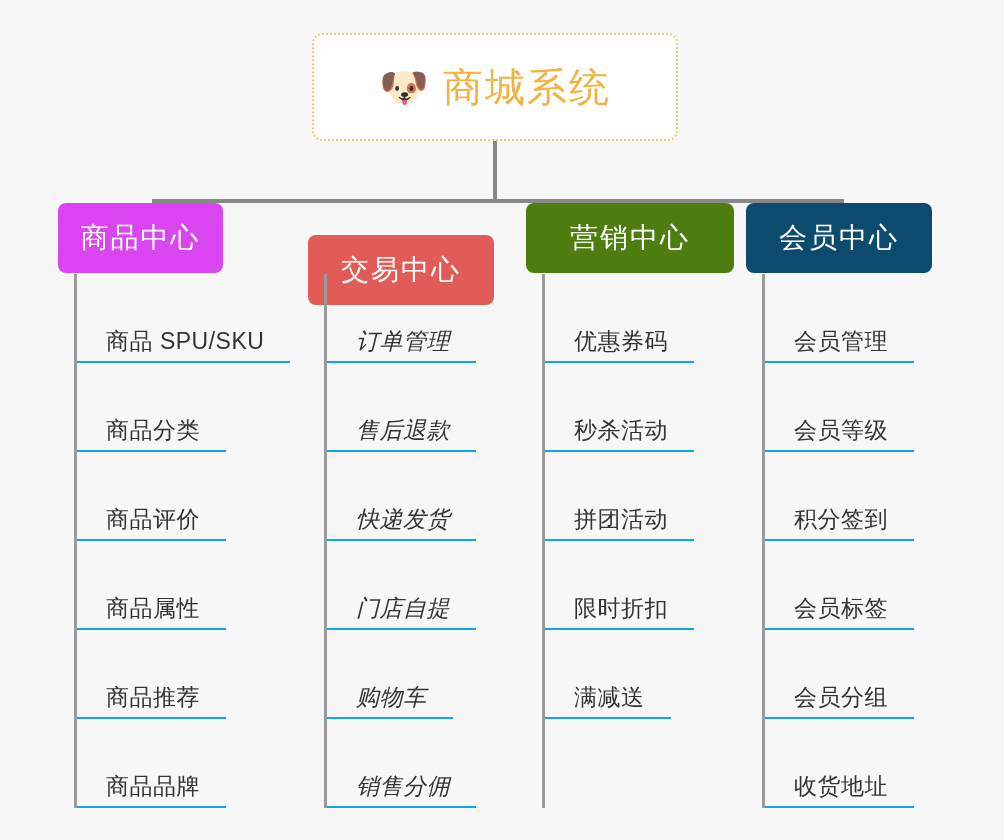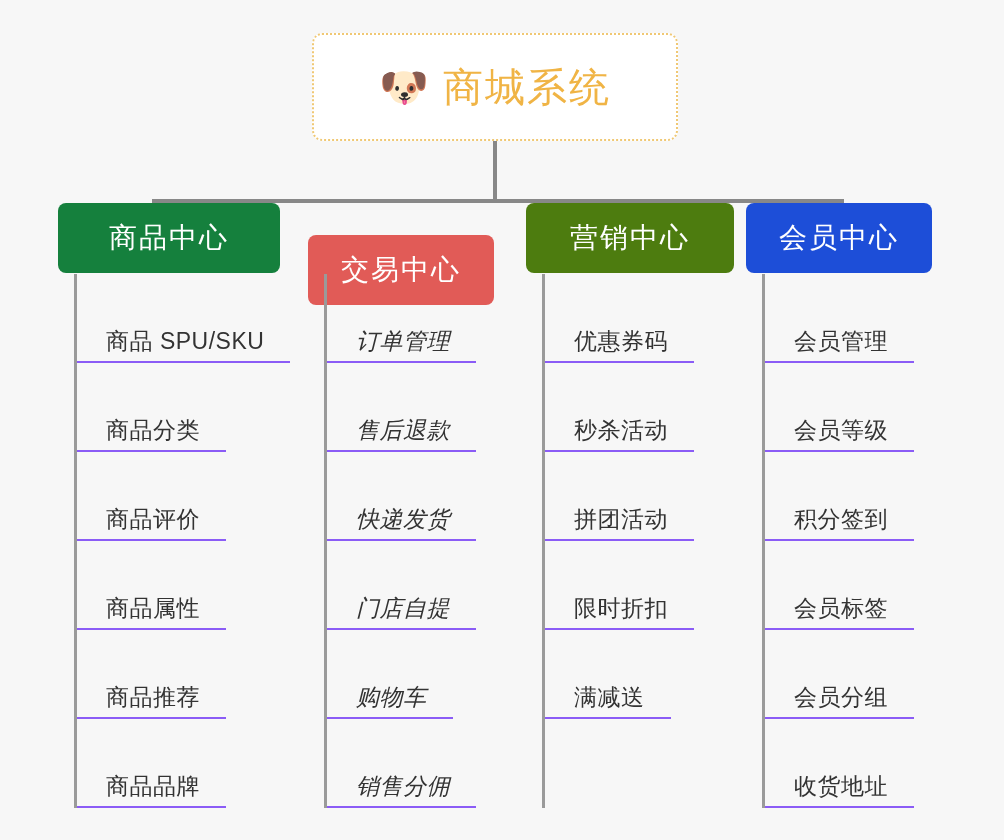--- a/index.html
+++ b/index.html
@@ -90,21 +90,21 @@
     position: relative;
     height: 89px;
     box-sizing: border-box;
     display: flex;
     align-items: flex-end;
   }
   .leaf-inner {
     position: relative;
     margin-left: 3px;
     padding: 0 26px 7px 29px;
-    border-bottom: 2px solid #8b5cf6;
+    border-bottom: 2px solid #0ea5e9;
     display: inline-block;
     white-space: nowrap;
   }
   .leaf-text {
     font-size: 23px;
     color: #333333;
     letter-spacing: 0.5px;
     line-height: 1.1;
   }
 </style>
@@ -117,21 +117,21 @@
     <span class="root-emoji">🐶</span>
     <span class="root-title">商城系统</span>
   </div>
 
   <div class="conn v-line" style="left:493px; top:141px; height:62px;"></div>
 
   <div class="conn h-line" style="left: 152px; top: 199px; width: 692px;"></div>
 
   <div id="columns-root">
       <div class="conn v-line" style="left: 152px; top: 199px; height: 4px;"></div>
-      <div class="cat-box" style="left: 58px; top: 203px; width: 222px; background: #15803d;">
+      <div class="cat-box" style="left: 58px; top: 203px; width: 165px; background: #d946ef;">
         <span class="cat-label">商品中心</span>
       </div>
       <div class="leaf-col" style="left: 74px;">
         <div class="trunk" style="height: 534px;"></div>
         <div class="leaf">
           <span class="leaf-inner"><span class="leaf-text">商品 SPU/SKU</span></span>
         </div>
         <div class="leaf">
           <span class="leaf-inner"><span class="leaf-text">商品分类</span></span>
         </div>
@@ -189,21 +189,21 @@
           <span class="leaf-inner"><span class="leaf-text">拼团活动</span></span>
         </div>
         <div class="leaf">
           <span class="leaf-inner"><span class="leaf-text">限时折扣</span></span>
         </div>
         <div class="leaf">
           <span class="leaf-inner"><span class="leaf-text">满减送</span></span>
         </div>
       </div>
       <div class="conn v-line" style="left: 840px; top: 199px; height: 4px;"></div>
-      <div class="cat-box" style="left: 746px; top: 203px; width: 186px; background: #1d4ed8;">
+      <div class="cat-box" style="left: 746px; top: 203px; width: 186px; background: #0c4a6e;">
         <span class="cat-label">会员中心</span>
       </div>
       <div class="leaf-col" style="left: 762px;">
         <div class="trunk" style="height: 534px;"></div>
         <div class="leaf">
           <span class="leaf-inner"><span class="leaf-text">会员管理</span></span>
         </div>
         <div class="leaf">
           <span class="leaf-inner"><span class="leaf-text">会员等级</span></span>
         </div>

